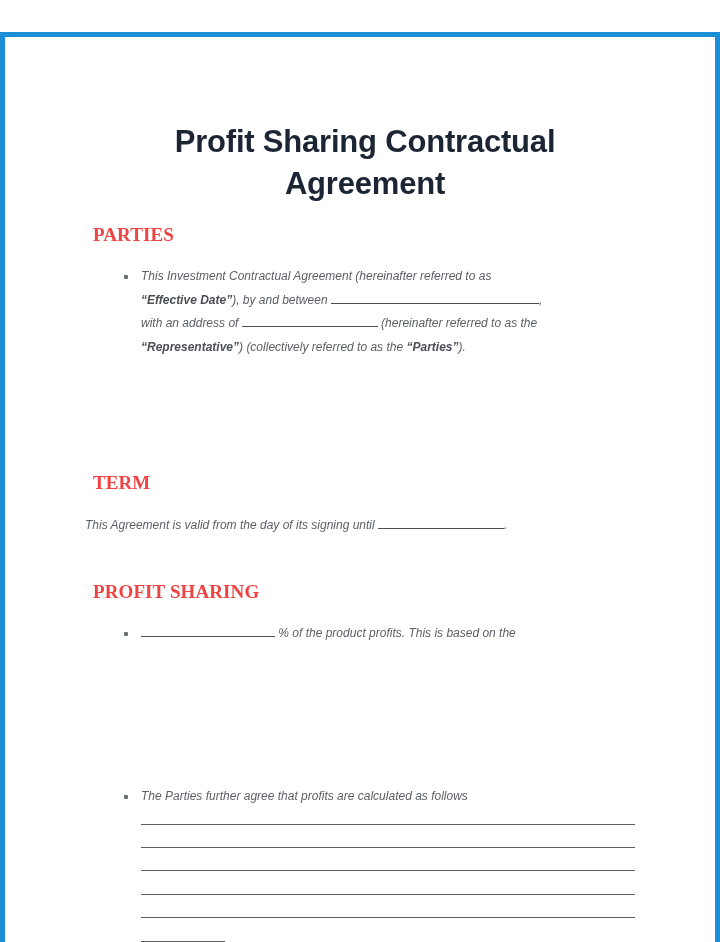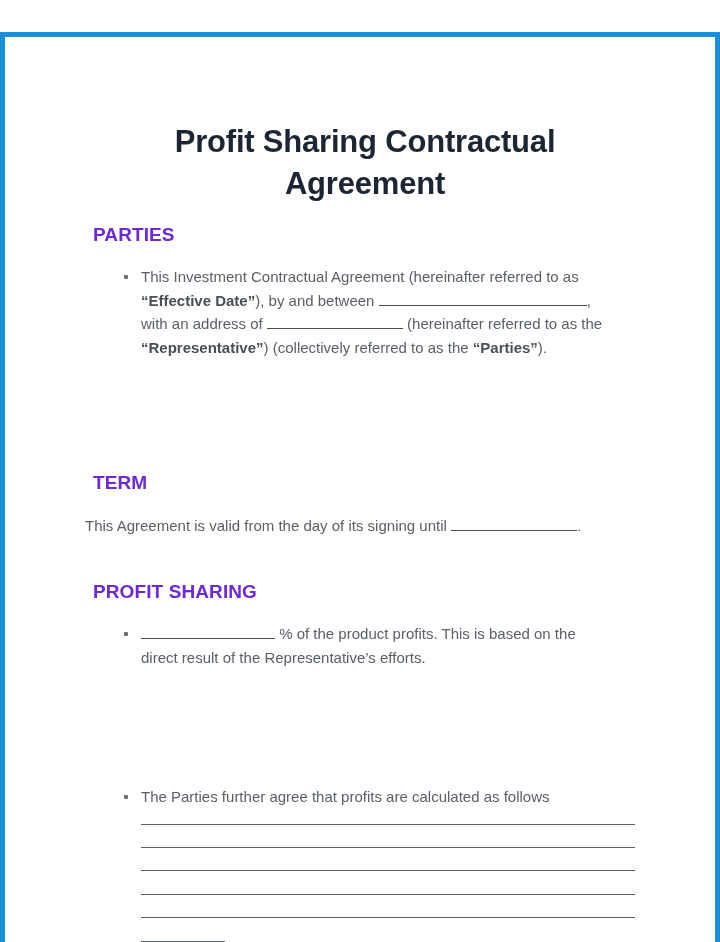--- a/index.html
+++ b/index.html
@@ -8,25 +8,25 @@
   .frame {
     position: absolute; left: 0; top: 0; width: 720px; height: 942px;
     border: 5px solid #1b8fd6; background: #ffffff; margin-top: 32px;
   }
   .title {
     position: absolute; left: 0; width: 720px; top: 84px;
     text-align: center; color: #1c2533; font-weight: bold;
     font-size: 31px; line-height: 42px; letter-spacing: -0.2px;
   }
   .h2 {
-    position: absolute; left: 88px; color: #6d28d9; font-weight: bold;
-    font-size: 19px; line-height: 24px; letter-spacing: 0.1px;
+    position: absolute; left: 88px; color: #ef4444; font-weight: bold;
+    font-size: 19px; line-height: 24px; letter-spacing: 0.1px; font-family: Liberation Serif, serif;
   }
   .body-text {
-    color: #5a5f66; font-size: 15px; line-height: 23.5px;
+    color: #5a5f66; font-size: 12px; line-height: 23.5px; font-style: italic;
   }
   .body-text b { color: #4a4f56; font-weight: bold; }
   .bullet-item { position: absolute; left: 136px; width: 500px; }
   .bullet-dot {
     position: absolute; left: -17px; top: 10px; width: 4px; height: 4px;
     background: #6a6f76; border-radius: 1px;
   }
   .blank {
     display: inline-block; border-bottom: 1.3px solid #4a4f56;
     height: 14px; vertical-align: baseline;
@@ -67,21 +67,20 @@
     <span>This Agreement is valid from the day of its signing until </span><span class="blank" style="width:126px;"></span><span>.</span>
   </div>
 
   <div class="h2" style="top:543px;">PROFIT SHARING</div>
 
   <div class="bullet-item body-text" style="top:585px;">
     <span class="bullet-dot"></span>
     <div>
       <span class="blank" style="width:134px;"></span><span> % of the product profits. This is based on the</span>
     </div>
-    <div>direct result of the Representative’s efforts.</div>
   </div>
 
 
   <div class="bullet-item body-text" style="top:748px;">
     <span class="bullet-dot"></span>
     <div>The Parties further agree that profits are calculated as follows</div>
   </div>
 
   <div class="rule" style="top:787px; width:494px;"></div>
   <div class="rule" style="top:810px; width:494px;"></div>

